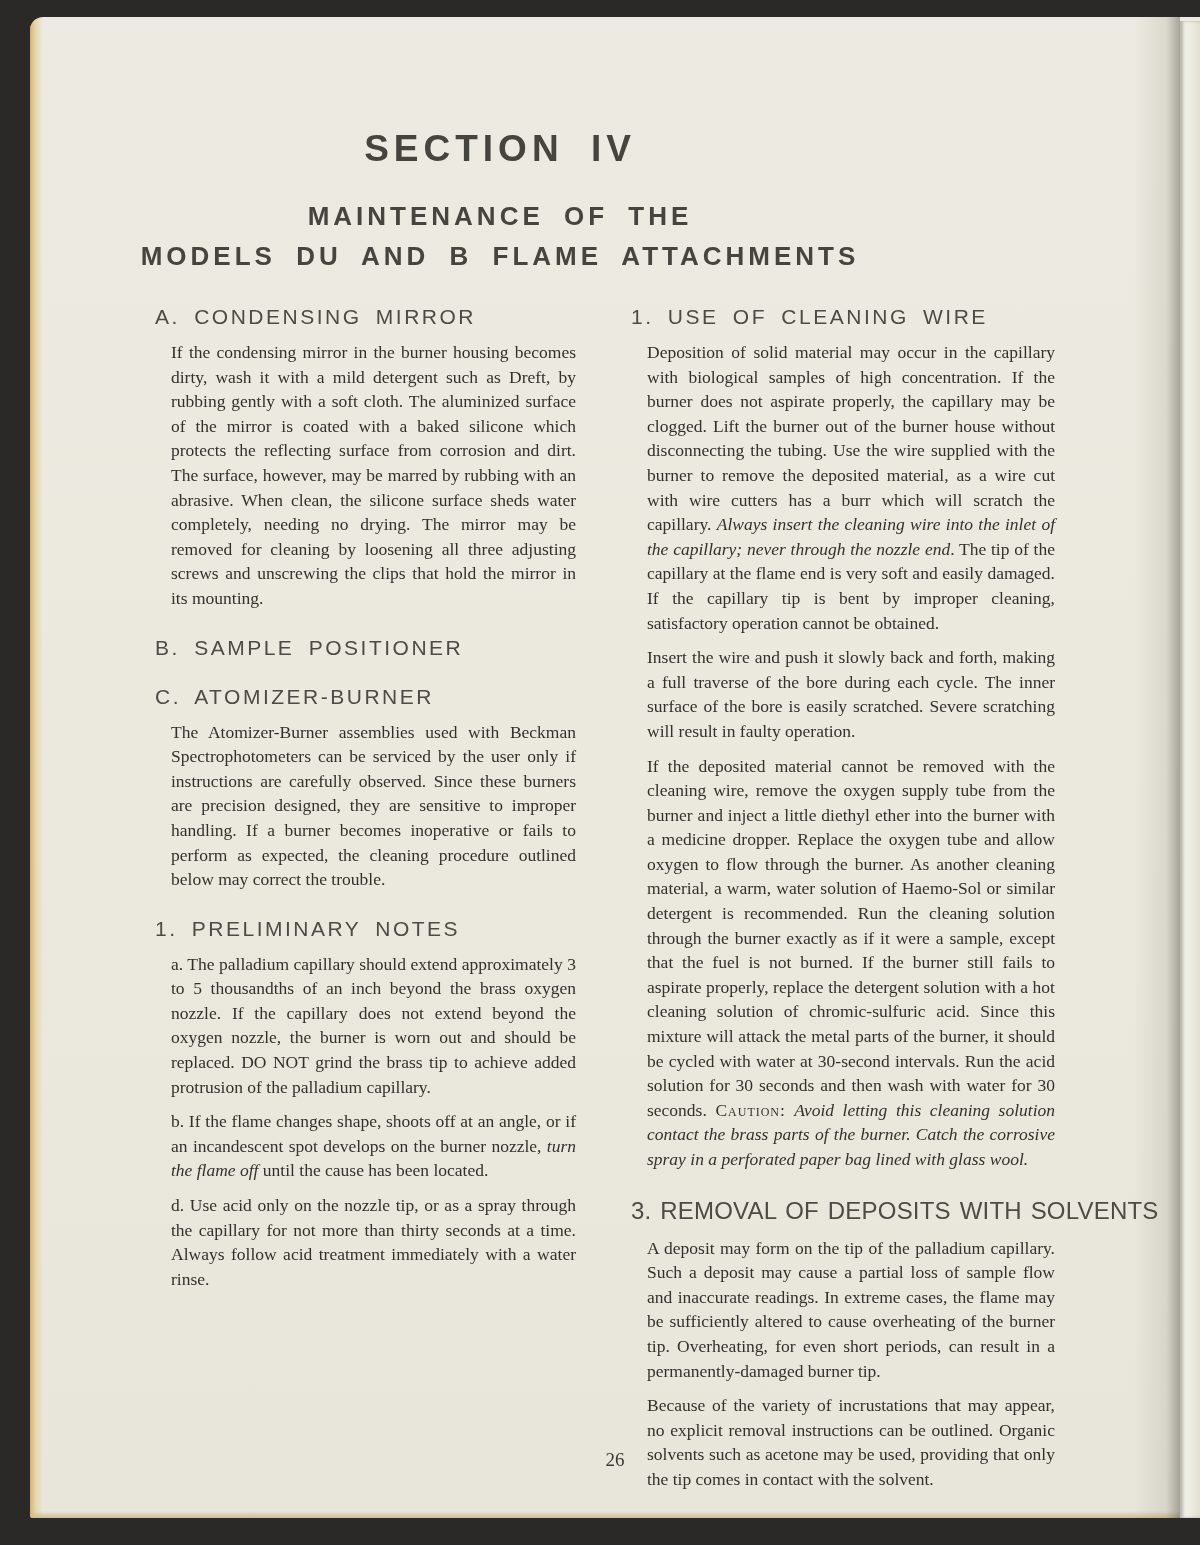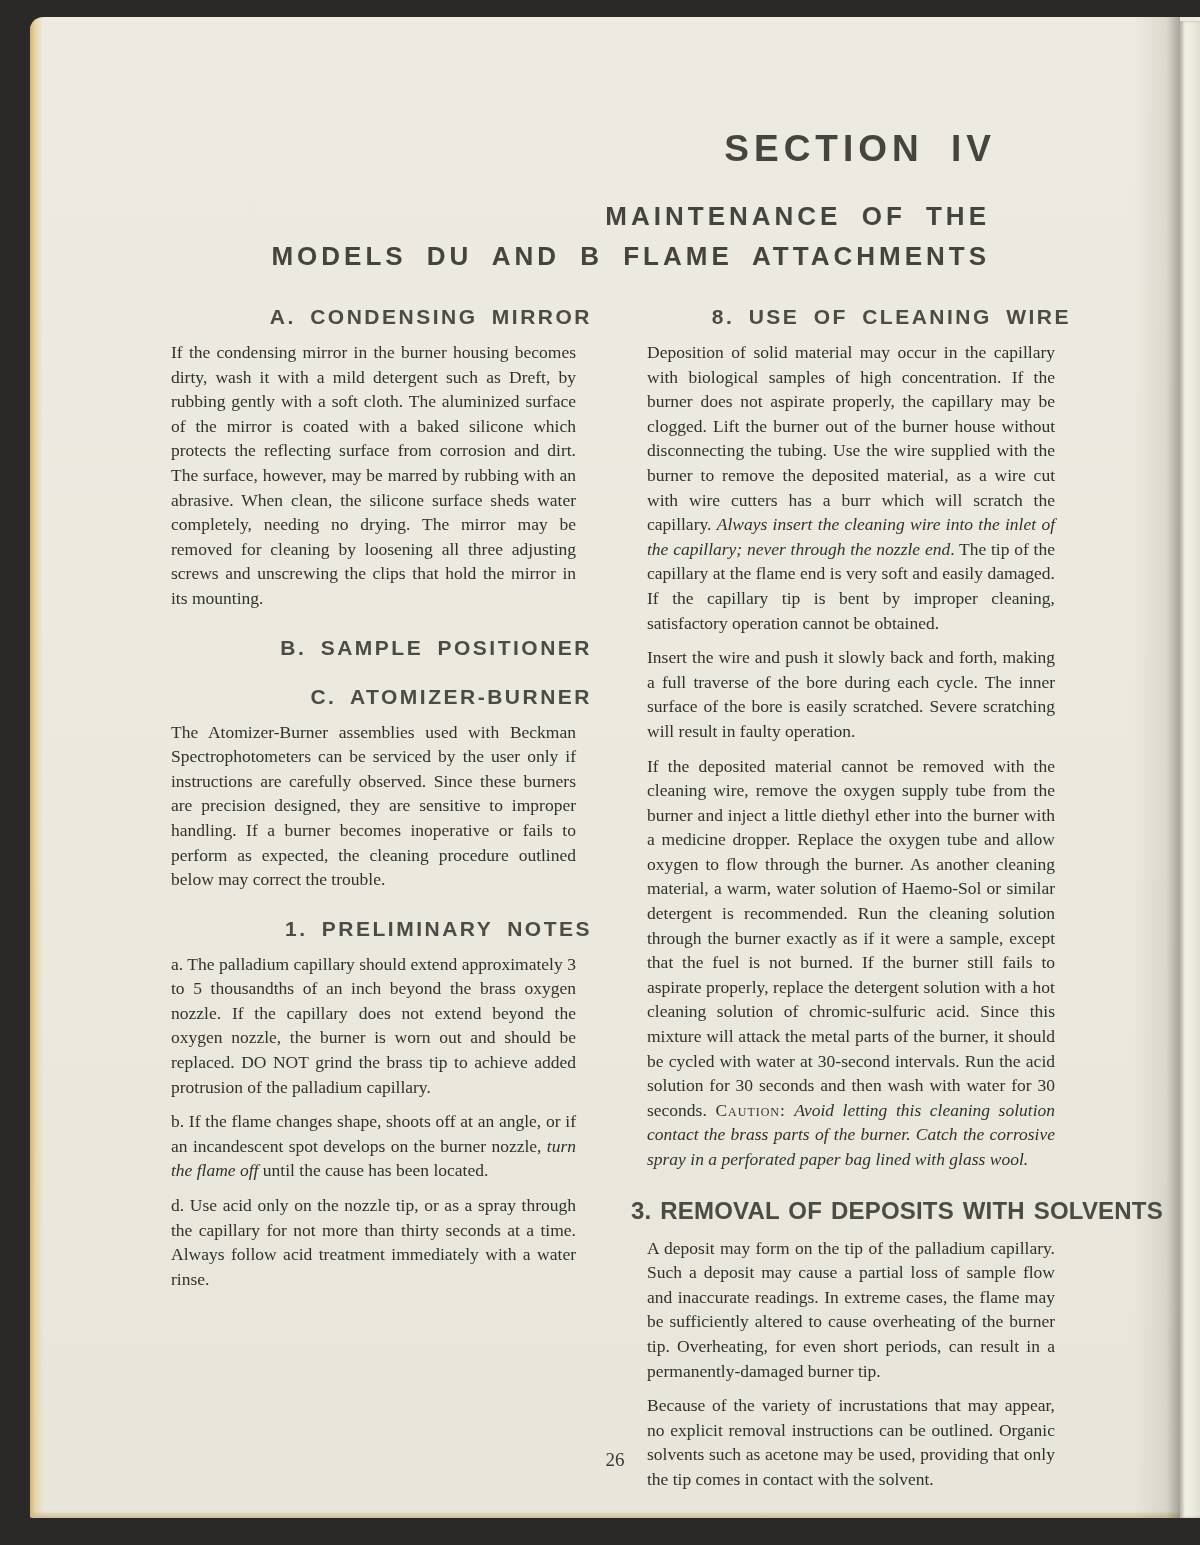--- a/index.html
+++ b/index.html
@@ -27,38 +27,38 @@
   }
   .gutter-shadow {
     position:absolute; right:20px; top:0; bottom:0; width:46px;
     background:linear-gradient(90deg, rgba(110,105,90,0) 0%, rgba(110,105,90,0.14) 70%, rgba(70,66,55,0.42) 100%);
   }
   .next-page-sliver {
     position:absolute; right:0; top:4px; bottom:0; width:20px;
     background:linear-gradient(90deg,#f5f4eb 0%, #ecebdf 60%, #e2e0d2 100%);
     box-shadow:inset 3px 0 3px rgba(75,70,58,0.35);
   }
-  .header { position:absolute; left:0; width:940px; top:111px; text-align:right; color:#45443e;padding-left:26px; }
+  .header { position:absolute; left:0; width:940px; top:111px; text-align:center; color:#45443e; }
   .doc-title {
     font-family:"Liberation Sans", sans-serif; font-weight:700;
     font-size:37px; letter-spacing:5px; word-spacing:12px;
     margin:0; white-space:nowrap;
   }
   .doc-subtitle {
     font-family:"Liberation Sans", sans-serif; font-weight:700;
     font-size:26px; letter-spacing:4px; word-spacing:9px;
     line-height:40px; margin:26px 6px 0; white-space:nowrap;
   }
   .col { position:absolute; top:288px; }
   .col-left  { left:125px; width:437px; }
   .col-right { left:601px; width:440px; }
   .sec-heading {
-    font-family:"Liberation Sans", sans-serif; font-weight:700;
+    font-family:"Liberation Sans", sans-serif; font-weight:400;
     color:#4c4b45; font-size:21px; letter-spacing:2.5px; word-spacing:6px;
-    margin:25px 0 11px; white-space:nowrap;text-align:right;
+    margin:25px 0 11px; white-space:nowrap;
   }
   .sec-heading.first { margin-top:0; }
   .sec-heading.tight { font-size:24px; letter-spacing:0.2px; word-spacing:2px; }
   p.body {
     font-size:17.5px; line-height:24.6px; color:#32312c;
     text-align:justify; margin:0 16px 10px;
   }
   .em { font-style:italic; }
   .sc { font-variant:small-caps; letter-spacing:1px; }
   .page-number {
@@ -92,21 +92,21 @@
     <h3 class="sec-heading">C. ATOMIZER-BURNER</h3>
     <p class="body">The Atomizer-Burner assemblies used with Beckman Spectrophotometers can be serviced by the user only if instructions are carefully observed. Since these burners are precision designed, they are sensitive to improper handling. If a burner becomes inoperative or fails to perform as expected, the cleaning procedure outlined below may correct the trouble.</p>
 
     <h3 class="sec-heading">1. PRELIMINARY NOTES</h3>
     <p class="body">a. The palladium capillary should extend approximately 3 to 5 thousandths of an inch beyond the brass oxygen nozzle. If the capillary does not extend beyond the oxygen nozzle, the burner is worn out and should be replaced. DO NOT grind the brass tip to achieve added protrusion of the palladium capillary.</p>
     <p class="body"><span>b. If the flame changes shape, shoots off at an angle, or if an incandescent spot develops on the burner nozzle, </span><span class="em">turn the flame off</span><span> until the cause has been located.</span></p>
     <p class="body">d. Use acid only on the nozzle tip, or as a spray through the capillary for not more than thirty seconds at a time. Always follow acid treatment immediately with a water rinse.</p>
   </div>
 
   <div class="col col-right">
-    <h3 class="sec-heading first">8. USE OF CLEANING WIRE</h3>
+    <h3 class="sec-heading first">1. USE OF CLEANING WIRE</h3>
     <p class="body"><span>Deposition of solid material may occur in the capillary with biological samples of high concentration. If the burner does not aspirate properly, the capillary may be clogged. Lift the burner out of the burner house without disconnecting the tubing. Use the wire supplied with the burner to remove the deposited material, as a wire cut with wire cutters has a burr which will scratch the capillary. </span><span class="em">Always insert the cleaning wire into the inlet of the capillary; never through the nozzle end</span><span>. The tip of the capillary at the flame end is very soft and easily damaged. If the capillary tip is bent by improper cleaning, satisfactory operation cannot be obtained.</span></p>
     <p class="body">Insert the wire and push it slowly back and forth, making a full traverse of the bore during each cycle. The inner surface of the bore is easily scratched. Severe scratching will result in faulty operation.</p>
     <p class="body"><span>If the deposited material cannot be removed with the cleaning wire, remove the oxygen supply tube from the burner and inject a little diethyl ether into the burner with a medicine dropper. Replace the oxygen tube and allow oxygen to flow through the burner. As another cleaning material, a warm, water solution of Haemo-Sol or similar detergent is recommended. Run the cleaning solution through the burner exactly as if it were a sample, except that the fuel is not burned. If the burner still fails to aspirate properly, replace the detergent solution with a hot cleaning solution of chromic-sulfuric acid. Since this mixture will attack the metal parts of the burner, it should be cycled with water at 30-second intervals. Run the acid solution for 30 seconds and then wash with water for 30 seconds. </span><span class="sc">Caution:</span><span class="em"> Avoid letting this cleaning solution contact the brass parts of the burner. Catch the corrosive spray in a perforated paper bag lined with glass wool.</span></p>
 
     <h3 class="sec-heading tight">3. REMOVAL OF DEPOSITS WITH SOLVENTS</h3>
     <p class="body">A deposit may form on the tip of the palladium capillary. Such a deposit may cause a partial loss of sample flow and inaccurate readings. In extreme cases, the flame may be sufficiently altered to cause overheating of the burner tip. Overheating, for even short periods, can result in a permanently-damaged burner tip.</p>
     <p class="body">Because of the variety of incrustations that may appear, no explicit removal instructions can be outlined. Organic solvents such as acetone may be used, providing that only the tip comes in contact with the solvent.</p>
   </div>
 
   <div class="page-number">26</div>

